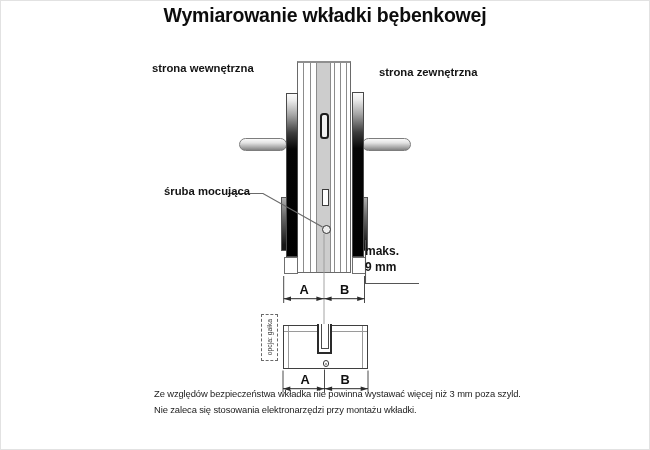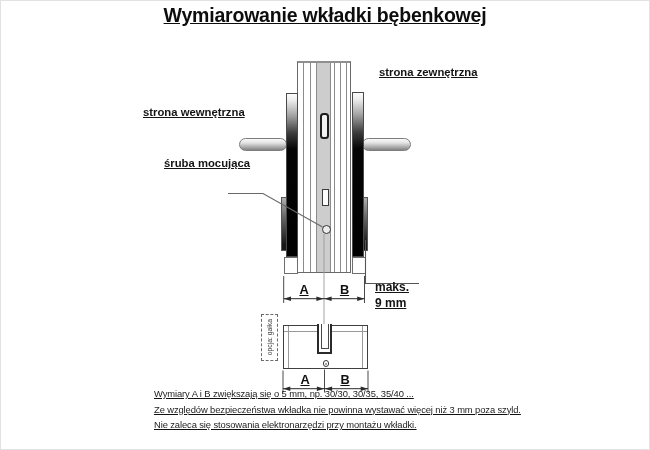--- a/index.html
+++ b/index.html
@@ -2,21 +2,21 @@
 <html><head>
 <meta charset="utf-8">
 <style>
   html,body{margin:0;padding:0;background:#fff;}
   .canvas{
     position:relative;width:650px;height:450px;background:#fff;overflow:hidden;
     font-family:"Liberation Sans",sans-serif;color:#111;
     box-sizing:border-box;border:1px solid #e2e2e2;
   }
   .abs{position:absolute;box-sizing:border-box;}
-  .txt{position:absolute;white-space:nowrap;text-decoration:underline;}
+  .txt{position:absolute;white-space:nowrap;}
   .title{
     left:0;right:0;top:3px;text-align:center;
     font-size:19.5px;font-weight:bold;letter-spacing:-0.2px;color:#0d0d0d;
   }
   .side-label{font-size:11.3px;font-weight:bold;color:#141414;}
   .screw-label{font-size:11.3px;font-weight:bold;line-height:16.5px;color:#141414;}
   .max-label{font-size:12px;font-weight:bold;line-height:15.5px;color:#141414;}
   .dim-letter{font-size:12.8px;font-weight:bold;color:#101010;width:14px;text-align:center;}
   .notes{left:153px;top:387px;width:480px;}
   .notes-heading{font-size:10.4px;font-weight:bold;color:#1a1a1a;margin:0 0 3px 0;}
@@ -63,21 +63,21 @@
   svg.overlay{position:absolute;left:0;top:0;z-index:5;pointer-events:none;}
   .z6{z-index:6;}
 </style>
 </head>
 <body>
 
 <div class="canvas">
 
   <div class="txt title">Wymiarowanie wkładki bębenkowej</div>
 
-  <div class="txt side-label" style="left:142px;top:61px;margin-top:44px;">strona wewnętrzna</div>
+  <div class="txt side-label" style="left:151px;top:61px;">strona wewnętrzna</div>
   <div class="txt side-label" style="left:378px;top:65px;">strona zewnętrzna</div>
 
   <div class="abs rod" style="left:237.5px;width:48.5px;"></div>
   <div class="abs rod" style="left:361px;width:48.5px;"></div>
 
   <div class="abs door">
     <div class="door-line" style="left:5.5px;"></div>
     <div class="door-line" style="left:12.5px;"></div>
     <div class="gray-band"></div>
     <div class="door-line" style="left:36.5px;"></div>
@@ -89,25 +89,25 @@
   <div class="abs plate" style="left:350.5px;top:91px;height:165px;"></div>
   <div class="abs clip" style="left:280px;"></div>
   <div class="abs clip" style="left:361px;"></div>
   <div class="abs stub" style="left:282.7px;width:14px;"></div>
   <div class="abs stub" style="left:351px;width:13.5px;"></div>
 
   <div class="abs keyprofile"></div>
   <div class="abs slotrect"></div>
   <div class="abs screw-dot"></div>
 
-  <div class="txt screw-label z6" style="left:163px;top:154px;">
+  <div class="txt screw-label z6" style="left:163px;top:182px;">
     <div>śruba mocująca</div>
   </div>
 
-  <div class="txt max-label z6" style="left:374px;top:243px;margin-top:36px;">
+  <div class="txt max-label z6" style="left:364px;top:243px;">
     <div>maks.</div>
     <div>9 mm</div>
   </div>
 
   <div class="txt dim-letter z6" style="left:296px;top:280.5px;">A</div>
   <div class="txt dim-letter z6" style="left:336.5px;top:280.5px;">B</div>
 
   <div class="abs knob-box">
     <span class="knob-text">opcja: gałka</span>
   </div>
@@ -143,18 +143,17 @@
     <line x1="367" y1="369.5" x2="367" y2="391.5" stroke="#4a4a4a" stroke-width="1"></line>
     <line x1="323.5" y1="368.5" x2="323.5" y2="391.5" stroke="#4a4a4a" stroke-width="1"></line>
     <line x1="282" y1="387.7" x2="367" y2="387.7" stroke="#2b2b2b" stroke-width="1"></line>
     <polygon points="282,387.7 289.3,385.4 289.3,390" fill="#2b2b2b"></polygon>
     <polygon points="323.2,387.7 315.9,385.4 315.9,390" fill="#2b2b2b"></polygon>
     <polygon points="323.8,387.7 331.1,385.4 331.1,390" fill="#2b2b2b"></polygon>
     <polygon points="367,387.7 359.7,385.4 359.7,390" fill="#2b2b2b"></polygon>
   </svg>
 
   <div class="txt notes z6">
-    <div class="notes-line">Wymiary A i B zwiększają się o 5 mm, np. 30/30, 30/35, 35/40 ...</div>
     <div class="notes-line">Ze względów bezpieczeństwa wkładka nie powinna wystawać więcej niż 3 mm poza szyld.</div>
     <div class="notes-line">Nie zaleca się stosowania elektronarzędzi przy montażu wkładki.</div>
   </div>
 
 </div>
 
 </body></html>

